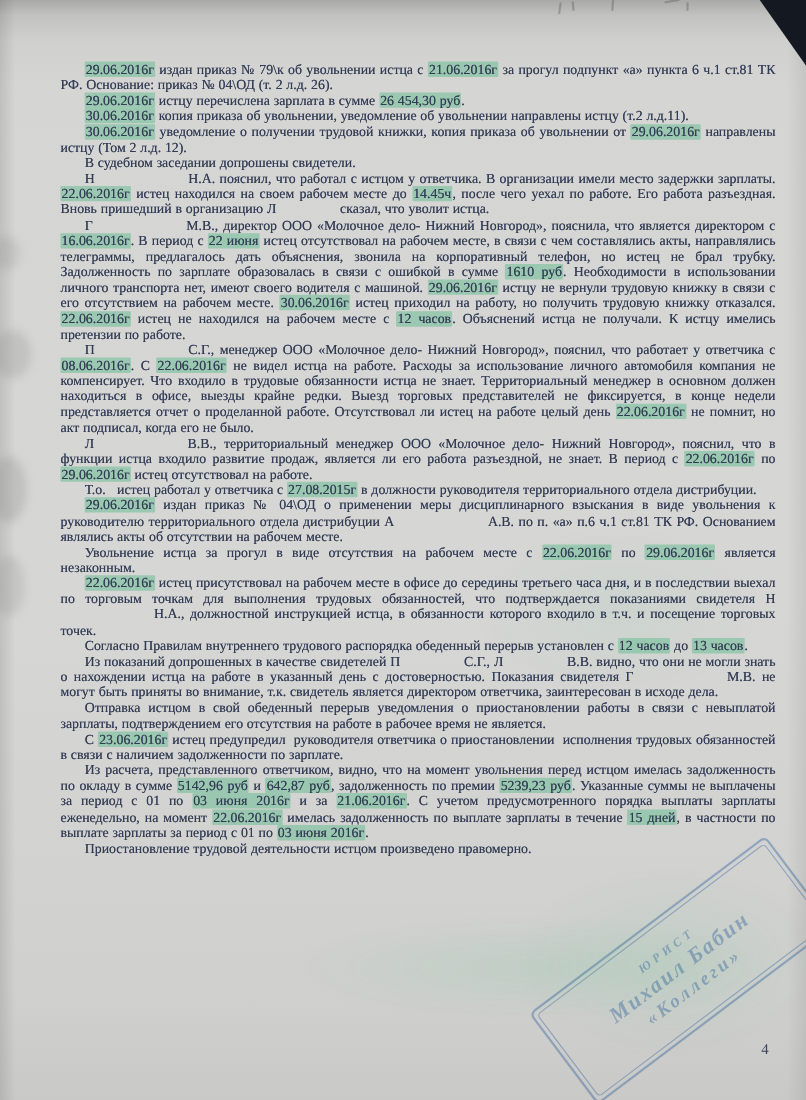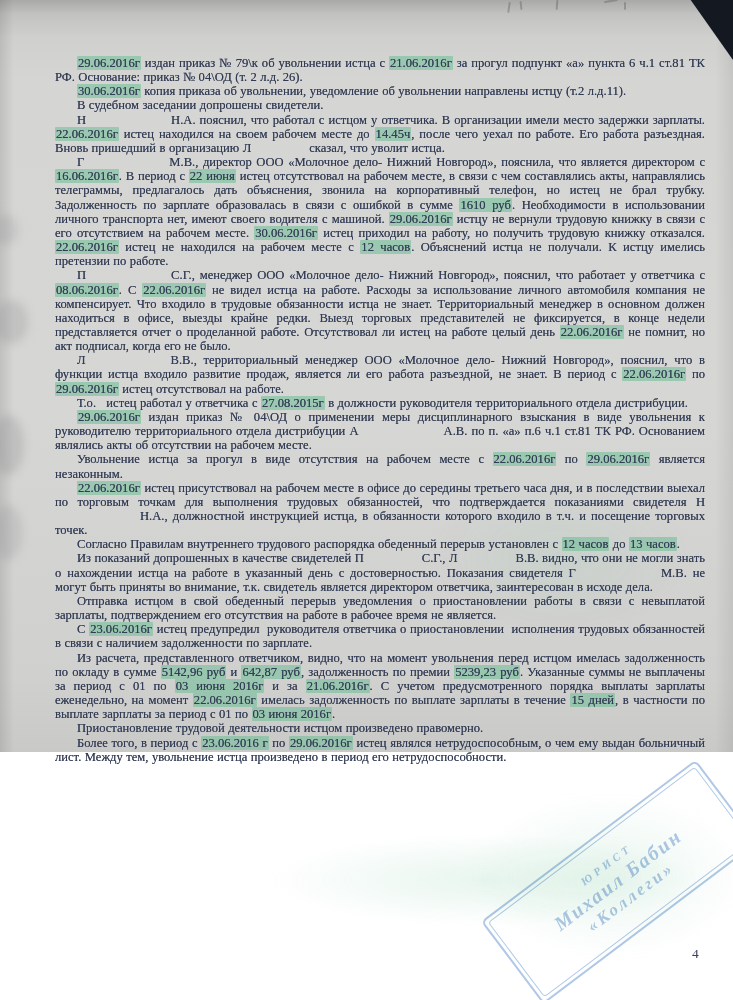--- a/index.html
+++ b/index.html
@@ -1,17 +1,17 @@
 <!DOCTYPE html>
 <html style="--paper: #d3d3d1; --ink: #333c55; --stamp: #7ea6d8; --highlight: rgba(106,190,148,0.55); --page-num: #39425a;"><head>
 <meta charset="utf-8">
 <style>
   html,body{margin:0;padding:0;width:733px;height:1000px;overflow:hidden;}
   .sheet{
-    position:relative;width:733px;height:752px;
+    position:relative;width:733px;height:1000px;
     background:
       linear-gradient(90deg, rgba(0,0,0,.10) 0, rgba(0,0,0,0) 14px),
       linear-gradient(270deg, rgba(0,0,0,.07) 0, rgba(0,0,0,0) 18px),
       linear-gradient(180deg, #a9a9a7 0, #c2c2c0 14px, #d0d0ce 38px, #d5d5d3 80px, #d6d6d4 55%, #d0d0ce 90%, #c9c9c7 100%);
     font-family:"Liberation Serif","DejaVu Serif",serif;
   }
   .corner{position:absolute;top:0;right:0;width:46px;height:60px;
     background:#141820;clip-path:polygon(8% 0,100% 0,100% 100%);}
   .pencil{position:absolute;background:rgba(75,75,80,.32);border-radius:1px;}
   .smear{position:absolute;border-radius:50%;pointer-events:none;}
@@ -54,37 +54,38 @@
   <div class="smear" style="left:-6px;top:300px;width:34px;height:44px;background:rgba(115,115,120,.20);filter:blur(4px);"></div>
   <div class="smear" style="left:-8px;top:415px;width:32px;height:60px;background:rgba(115,115,120,.22);filter:blur(4px);"></div>
   <div class="smear" style="left:-6px;top:505px;width:28px;height:55px;background:rgba(115,115,120,.18);filter:blur(4px);"></div>
   <div class="smear" style="left:-6px;top:215px;width:24px;height:30px;background:rgba(115,115,120,.16);filter:blur(4px);"></div>
   <div class="smear" style="left:430px;top:480px;width:260px;height:150px;background:radial-gradient(ellipse,rgba(120,200,160,.10),transparent 70%);filter:blur(3px);"></div>
   <div class="smear" style="left:270px;top:835px;width:430px;height:90px;background:radial-gradient(ellipse,rgba(110,195,150,.16),transparent 72%);filter:blur(3px);"></div>
   <div class="smear" style="left:470px;top:790px;width:280px;height:170px;background:radial-gradient(ellipse,rgba(110,195,150,.14),transparent 70%);filter:blur(4px);"></div>
 
   <div class="textblock">
       <p class="para"><mark class="hl">29.06.2016г</mark> издан приказ № 79\к об увольнении истца с <mark class="hl">21.06.2016г</mark> за прогул подпункт «а» пункта 6 ч.1 ст.81 ТК РФ. Основание: приказ № 04\ОД (т. 2 л.д. 26).</p>
+      <p class="para"><mark class="hl">29.06.2016г</mark> истцу перечислена зарплата в сумме <mark class="hl">26 454,30 руб</mark>.</p>
       <p class="para"><mark class="hl">30.06.2016г</mark> копия приказа об увольнении, уведомление об увольнении направлены истцу (т.2 л.д.11).</p>
+      <p class="para"><mark class="hl">30.06.2016г</mark> уведомление о получении трудовой книжки, копия приказа об увольнении от <mark class="hl">29.06.2016г</mark> направлены истцу (Том 2 л.д. 12).</p>
       <p class="para">В судебном заседании допрошены свидетели.</p>
       <p class="para">Н<span class="gap"></span>Н.А. пояснил, что работал с истцом у ответчика. В организации имели место задержки зарплаты. <mark class="hl">22.06.2016г</mark> истец находился на своем рабочем месте до <mark class="hl">14.45ч</mark>, после чего уехал по работе. Его работа разъездная. Вновь пришедший в организацию Л<span class="gap sm"></span>сказал, что уволит истца.</p>
       <p class="para">Г<span class="gap"></span>М.В., директор ООО «Молочное дело- Нижний Новгород», пояснила, что является директором с <mark class="hl">16.06.2016г</mark>. В период с <mark class="hl">22 июня</mark> истец отсутствовал на рабочем месте, в связи с чем составлялись акты, направлялись телеграммы, предлагалось дать объяснения, звонила на корпоративный телефон, но истец не брал трубку. Задолженность по зарплате образовалась в связи с ошибкой в сумме <mark class="hl">1610 руб</mark>. Необходимости в использовании личного транспорта нет, имеют своего водителя с машиной. <mark class="hl">29.06.2016г</mark> истцу не вернули трудовую книжку в связи с его отсутствием на рабочем месте. <mark class="hl">30.06.2016г</mark> истец приходил на работу, но получить трудовую книжку отказался. <mark class="hl">22.06.2016г</mark> истец не находился на рабочем месте с <mark class="hl">12 часов</mark>. Объяснений истца не получали. К истцу имелись претензии по работе.</p>
       <p class="para">П<span class="gap"></span>С.Г., менеджер ООО «Молочное дело- Нижний Новгород», пояснил, что работает у ответчика с <mark class="hl">08.06.2016г</mark>. С <mark class="hl">22.06.2016г</mark> не видел истца на работе. Расходы за использование личного автомобиля компания не компенсирует. Что входило в трудовые обязанности истца не знает. Территориальный менеджер в основном должен находиться в офисе, выезды крайне редки. Выезд торговых представителей не фиксируется, в конце недели представляется отчет о проделанной работе. Отсутствовал ли истец на работе целый день <mark class="hl">22.06.2016г</mark> не помнит, но акт подписал, когда его не было.</p>
       <p class="para">Л<span class="gap"></span>В.В., территориальный менеджер ООО «Молочное дело- Нижний Новгород», пояснил, что в функции истца входило развитие продаж, является ли его работа разъездной, не знает. В период с <mark class="hl">22.06.2016г</mark> по <mark class="hl">29.06.2016г</mark> истец отсутствовал на работе.</p>
       <p class="para">Т.о.&nbsp;&nbsp; истец работал у ответчика с <mark class="hl">27.08.2015г</mark> в должности руководителя территориального отдела дистрибуции.</p>
       <p class="para"><mark class="hl">29.06.2016г</mark> издан приказ № 04\ОД о применении меры дисциплинарного взыскания в виде увольнения к руководителю территориального отдела дистрибуции А<span class="gap"></span>А.В. по п. «а» п.6 ч.1 ст.81 ТК РФ. Основанием являлись акты об отсутствии на рабочем месте.</p>
       <p class="para">Увольнение истца за прогул в виде отсутствия на рабочем месте с <mark class="hl">22.06.2016г</mark> по <mark class="hl">29.06.2016г</mark> является незаконным.</p>
       <p class="para"><mark class="hl">22.06.2016г</mark> истец присутствовал на рабочем месте в офисе до середины третьего часа дня, и в последствии выехал по торговым точкам для выполнения трудовых обязанностей, что подтверждается показаниями свидетеля Н<span class="gap"></span>Н.А., должностной инструкцией истца, в обязанности которого входило в т.ч. и посещение торговых точек.</p>
       <p class="para">Согласно Правилам внутреннего трудового распорядка обеденный перерыв установлен с <mark class="hl">12 часов</mark> до <mark class="hl">13 часов</mark>.</p>
       <p class="para">Из показаний допрошенных в качестве свидетелей П<span class="gap sm"></span>С.Г., Л<span class="gap sm"></span>В.В. видно, что они не могли знать о нахождении истца на работе в указанный день с достоверностью. Показания свидетеля Г<span class="gap"></span>М.В. не могут быть приняты во внимание, т.к. свидетель является директором ответчика, заинтересован в исходе дела.</p>
       <p class="para">Отправка истцом в свой обеденный перерыв уведомления о приостановлении работы в связи с невыплатой зарплаты, подтверждением его отсутствия на работе в рабочее время не является.</p>
       <p class="para">С <mark class="hl">23.06.2016г</mark> истец предупредил&nbsp; руководителя ответчика о приостановлении&nbsp; исполнения трудовых обязанностей в связи с наличием задолженности по зарплате.</p>
       <p class="para">Из расчета, представленного ответчиком, видно, что на момент увольнения перед истцом имелась задолженность по окладу в сумме <mark class="hl">5142,96 руб</mark> и <mark class="hl">642,87 руб</mark>, задолженность по премии <mark class="hl">5239,23 руб</mark>. Указанные суммы не выплачены за период с 01 по <mark class="hl">03 июня 2016г</mark> и за <mark class="hl">21.06.2016г</mark>. С учетом предусмотренного порядка выплаты зарплаты еженедельно, на момент <mark class="hl">22.06.2016г</mark> имелась задолженность по выплате зарплаты в течение <mark class="hl">15 дней</mark>, в частности по выплате зарплаты за период с 01 по <mark class="hl">03 июня 2016г</mark>.</p>
       <p class="para">Приостановление трудовой деятельности истцом произведено правомерно.</p>
-      <p class="para">Более того, в период с <mark class="hl">23.06.2016 г</mark> по <mark class="hl">29.06.2016г</mark> истец являлся нетрудоспособным, о чем ему выдан больничный лист. Между тем, увольнение истца произведено в период его нетрудоспособности.</p>
     </div>
 
   <div class="stamp">
     <div class="stamp-text">
       <span class="stamp-l1">ЮРИСТ</span>
       <span class="stamp-l2">Михаил Бабин</span>
       <span class="stamp-l3">«Коллеги»</span>
     </div>
   </div>
 

